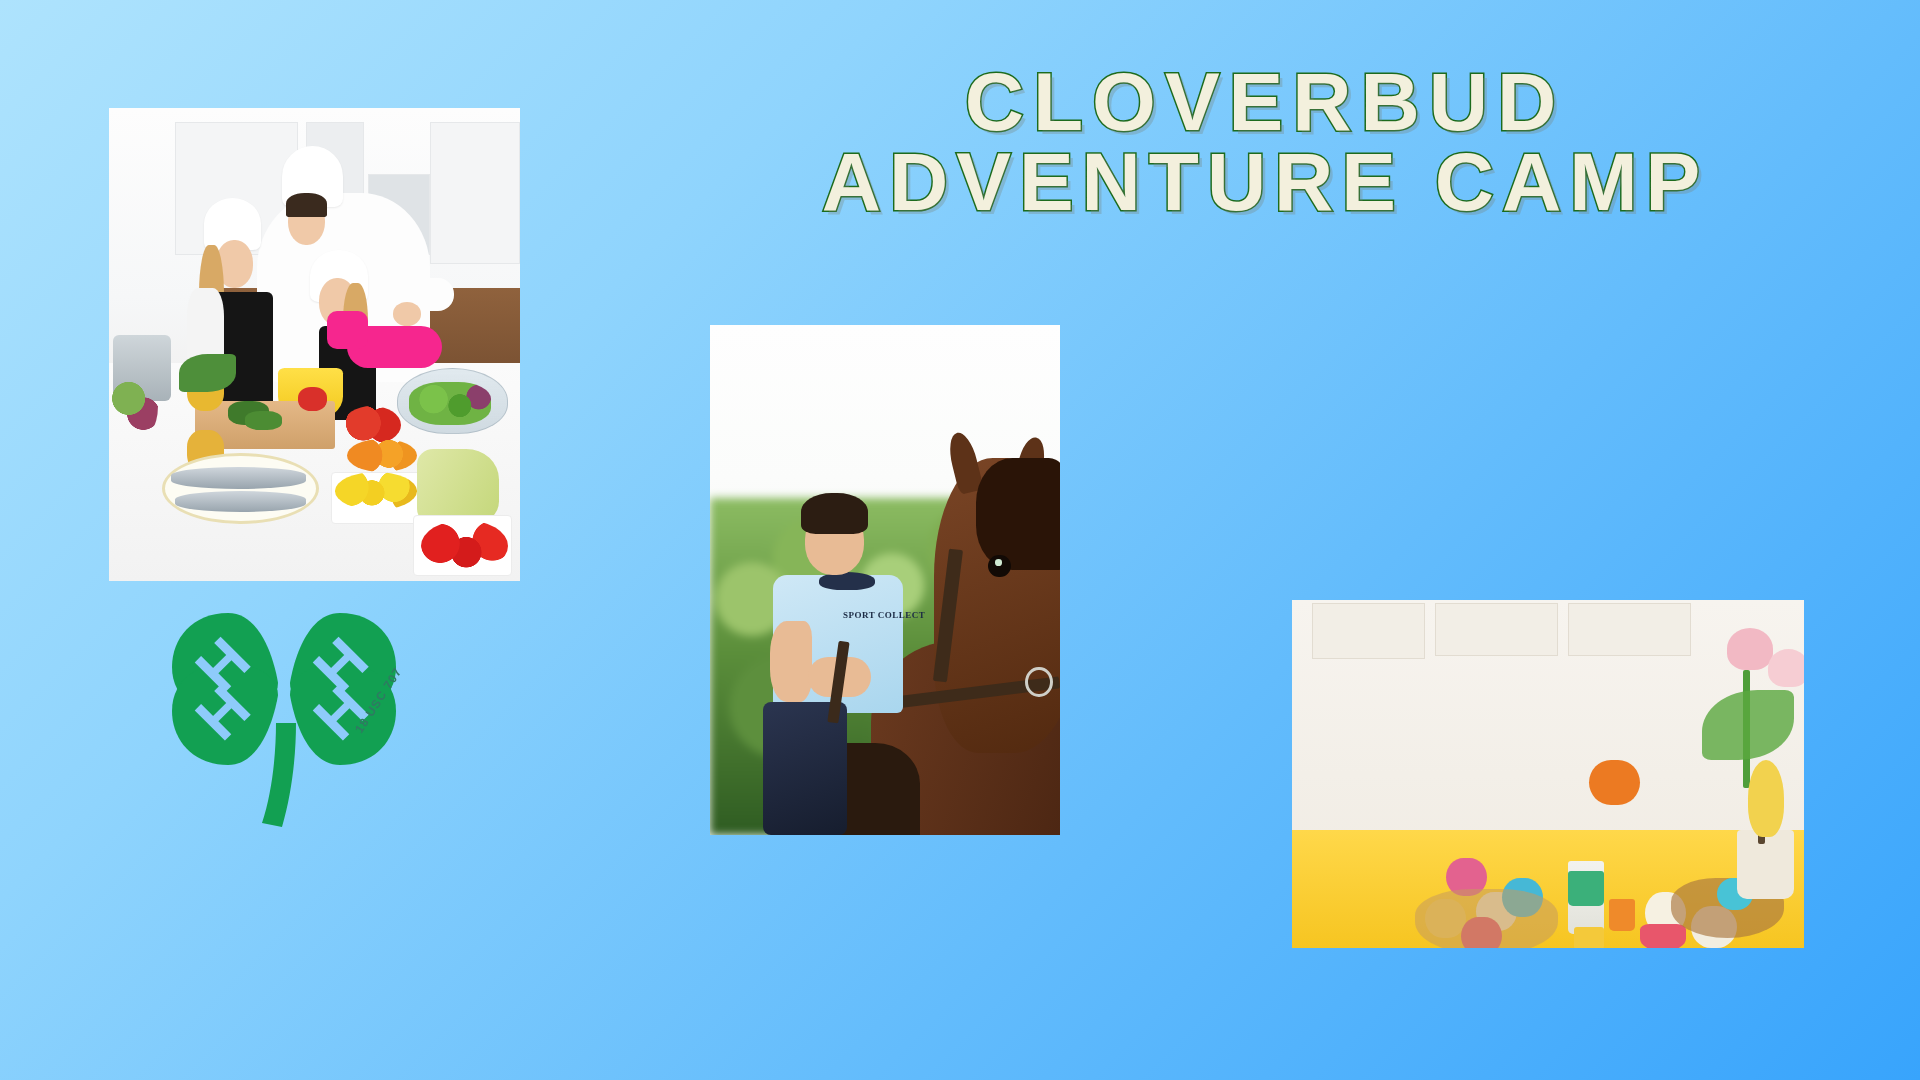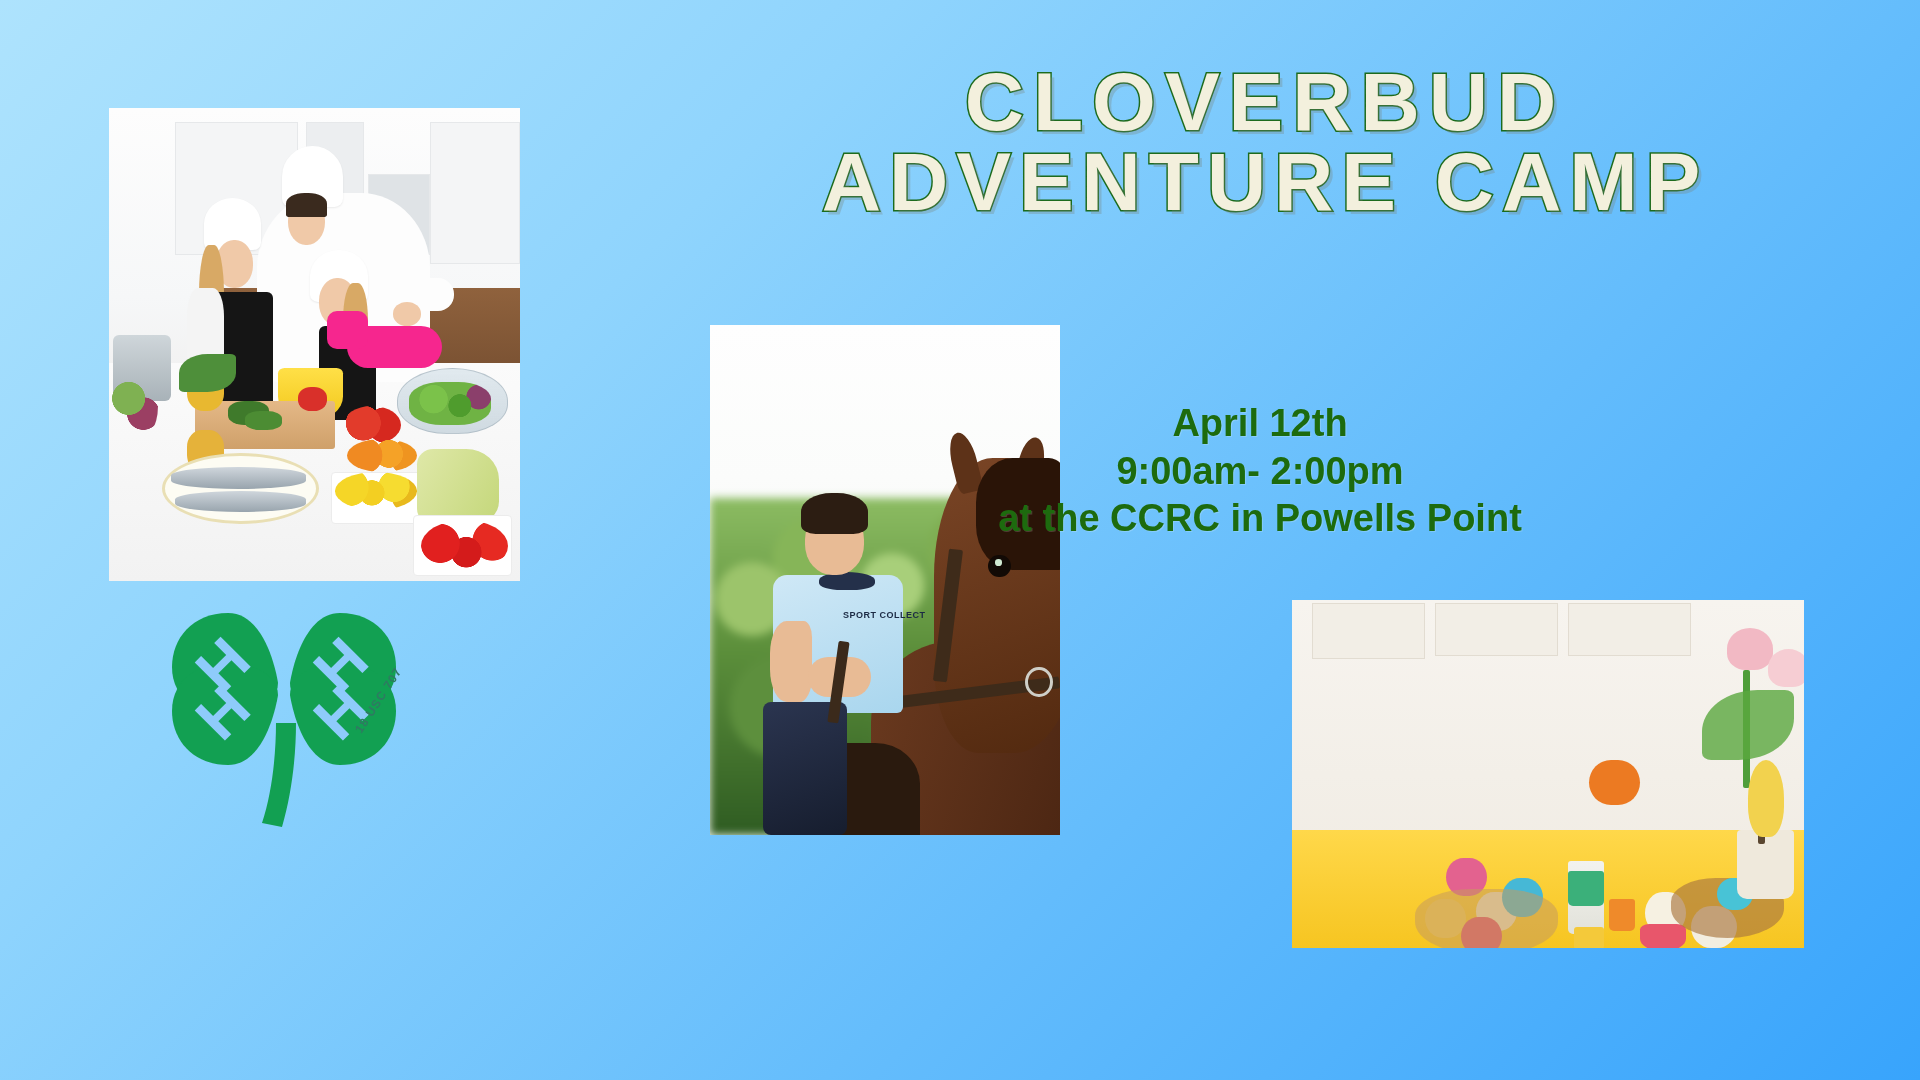--- a/index.html
+++ b/index.html
@@ -90,21 +90,21 @@
   .eye { position:absolute; background:#120a05; border-radius:50%; }
   .eye::after { content:""; position:absolute; left:28%; top:18%; width:34%; height:30%;
       background:#cfe9d2; border-radius:50%; }
   .rein { position:absolute; background:#3e2b1a; border-radius:2px; }
   .bitring { position:absolute; border:3px solid #cfcfc8; border-radius:50%; }
   .boy-head { position:absolute; background:#e8bb95; border-radius:46%; }
   .boy-hair { position:absolute; background:#2c1d12; border-radius:46% 46% 22% 22%; }
   .boy-shirt { position:absolute; background:linear-gradient(160deg,#cfe8f6,#a9d6ee); border-radius:14px 14px 6px 6px; }
   .shirt-collar { position:absolute; background:#24304a; border-radius:50%; }
   .shirt-text { position:absolute; color:#1b2a44; font-size:9px; font-weight:bold;
-      line-height:1.05; letter-spacing:.5px; }
+      line-height:1.05; letter-spacing:.5px;font-family:Liberation Serif, serif; }
   .boy-shorts { position:absolute; background:linear-gradient(160deg,#2b3550,#161d2e); border-radius:8px; }
   .arm { position:absolute; background:#e8bb95; border-radius:20px; }
   .saddle { position:absolute; background:#2a1a0e; border-radius:30% 40% 10% 10%; }
 
   
   #photo-eggs { left:1292px; top:600px; width:512px; height:348px; }
   .egg-room { position:absolute; inset:0; background:linear-gradient(180deg,#f7f4ef,#efeae1); }
   .egg-cab { position:absolute; background:#f2eee6; border:1px solid #e2dcd1; }
   .egg-table { position:absolute; left:0; right:0; bottom:0; height:34%;
       background:linear-gradient(180deg,#ffd84a,#f6c521); }
@@ -265,25 +265,20 @@
     <div class="tulip" style="left:93%;top:14%;width:8%;height:11%;background:#f6cdd3;"></div>
     <div class="blob" style="left:80%;top:26%;width:18%;height:20%;background:#5aa83f;border-radius:60% 10% 60% 10%;opacity:.8;"></div>
     <div class="tulip" style="left:89%;top:46%;width:7%;height:22%;background:#f2d24e;border-radius:50% 50% 40% 40%;"></div>
   </div>
 
   <div class="title-block">
     <div class="title-line l1">CLOVERBUD</div>
     <div class="title-line l2">ADVENTURE CAMP</div>
   </div>
 
-  <div class="info-when">
-    <div>April 12th</div>
-    <div>9:00am- 2:00pm</div>
-    <div>at the CCRC in Powells Point</div>
-  </div>
 
   <svg id="clover-logo" viewBox="0 0 270 280" role="img" aria-label="4-H four-leaf clover emblem">
     <g fill="#12a052">
 
       <path d="M128 128 C128 128 118 58 78 58 C42 58 22 84 22 112 C22 146 52 160 78 160 C104 160 128 148 128 128 Z"></path>
 
       <path d="M140 128 C140 128 150 58 190 58 C226 58 246 84 246 112 C246 146 216 160 190 160 C164 160 140 148 140 128 Z"></path>
 
       <path d="M128 140 C128 140 118 210 78 210 C42 210 22 184 22 156 C22 122 52 108 78 108 C104 108 128 120 128 140 Z"></path>
 

